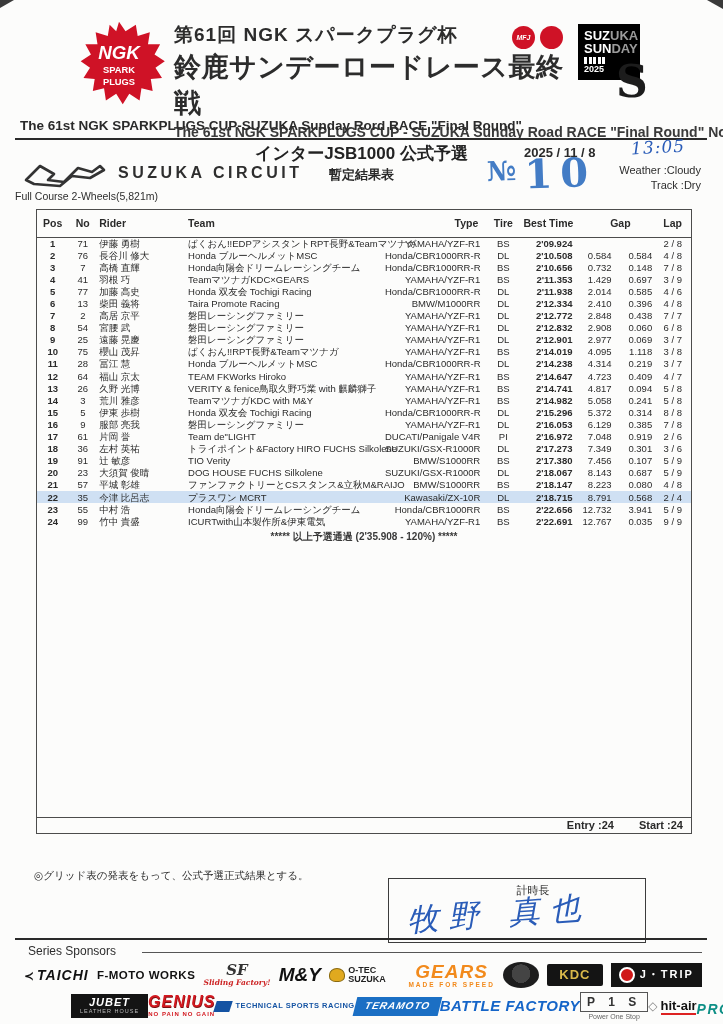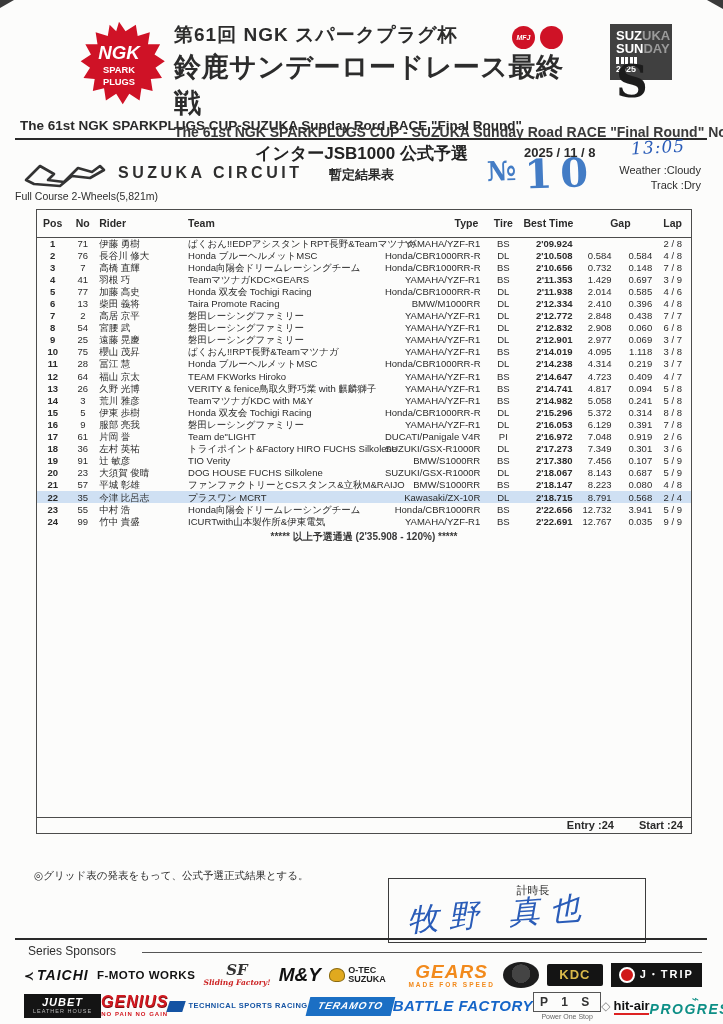--- a/index.html
+++ b/index.html
@@ -13,21 +13,21 @@
   
   .ngk-logo { position:absolute; left:72px; top:20px; width:94px; height:86px; }
   .banner-text { position:absolute; left:174px; top:22px; width:400px; }
   .banner-jp1 { font-size:19px; font-weight:bold; letter-spacing:1px; color:#2c2c2c; }
   .banner-jp2 { font-size:27px; font-weight:bold; letter-spacing:0.5px; color:#2c2c2c; margin-top:1px; }
   .banner-en  { font-size:14px; font-weight:bold; white-space:nowrap; color:#3a3a3a; margin-top:3px; }
   .mfj-icons { position:absolute; left:512px; top:26px; display:flex; gap:5px; }
   .mfj-circle { width:23px; height:23px; border-radius:50%; background:#cf1226; color:#fff;
     font-size:7px; font-weight:bold; font-style:italic; display:flex; align-items:center; justify-content:center; }
   .ss-logo { position:absolute; left:578px; top:24px; width:80px; height:80px; }
-  .ss-box { position:absolute; left:0; top:0; width:62px; height:56px; background:#404040; color:#fff; padding:5px 4px 2px 6px;margin-left:32px; }
+  .ss-box { position:absolute; left:0; top:0; width:62px; height:56px; background:#000000; color:#fff; padding:5px 4px 2px 6px; }
   .ss-l1 { font-size:13px; font-weight:bold; letter-spacing:0; line-height:13px; }
   .ss-l1 .lt, .ss-l2 .lt { color:#9a9a9a; }
   .ss-l2 { font-size:13px; font-weight:bold; line-height:13px; }
   .ss-bars { display:flex; gap:1.5px; margin-top:2px; align-items:flex-end; }
   .ss-bars i { display:block; width:3px; height:7px; background:#fff; }
   .ss-year { font-size:9px; font-weight:bold; line-height:9px; margin-top:1px; }
   .ss-s { position:absolute; left:38px; top:38px; font-family:"DejaVu Serif",serif; font-size:44px; font-weight:bold; color:#1c1c1c; line-height:40px; }
 
   
   .doc-title { position:absolute; left:20px; top:118px; font-size:13.5px; font-weight:bold; color:#2a2a2a; }
@@ -93,21 +93,21 @@
   .sp-otec .sp-label { font-weight:bold; font-size:9px; color:#222; width:52px; white-space:normal; text-align:left; }
   .sp-otec::before { content:""; width:14px; height:12px; background:#e0a91f; border-radius:50% 50% 40% 40%; border:1px solid #8a6a10; }
   .sp-gears .sp-label { font-weight:bold; font-style:italic; font-size:19px; color:#f28a1c; letter-spacing:1px; }
   .sp-gears .sp-sub { font-size:6.5px; font-weight:bold; color:#f28a1c; letter-spacing:2px; }
   .sp-emblem { width:36px; height:26px; background:radial-gradient(circle at 50% 45%, #444 0 40%, #1d1d1d 41%); border-radius:50%; }
   .sp-kdc { background:#141414; padding:4px 12px; border-radius:2px; }
   .sp-kdc .sp-label { color:#d9b84a; font-weight:bold; font-size:13px; letter-spacing:1px; }
   .sp-jtrip { flex-direction:row; background:#141414; padding:4px 8px; gap:5px; align-items:center; }
   .sp-jtrip::before { content:""; width:12px; height:12px; border-radius:50%; background:#d01818; border:2px solid #fff; }
   .sp-jtrip .sp-label { color:#fff; font-weight:bold; font-size:11px; letter-spacing:2px; }
-  .sp-jubet { background:#141414; padding:3px 9px; }
+  .sp-jubet { background:#141414; padding:3px 9px;margin-left:47px; }
   .sp-jubet .sp-label { color:#fff; font-weight:bold; font-style:italic; font-size:11px; letter-spacing:1px; }
   .sp-jubet .sp-sub { color:#bbb; font-size:5.5px; letter-spacing:1px; }
   .sp-genius .sp-label { color:#d31920; font-weight:bold; font-style:italic; font-size:16px; letter-spacing:1px;
     text-shadow:0.5px 0.5px 0 #7a0d10; }
   .sp-genius .sp-sub { color:#d31920; font-weight:bold; font-size:6px; letter-spacing:1px; }
   .sp-tsr { flex-direction:row; gap:4px; align-items:center; }
   .sp-tsr::before { content:""; width:16px; height:11px; background:#1453a3; transform:skewX(-18deg); }
   .sp-tsr .sp-label { color:#1453a3; font-weight:bold; font-size:7.5px; letter-spacing:0.5px; }
   .sp-teramoto { background:#1b6fc4; transform:skewX(-14deg); padding:4px 10px; }
   .sp-teramoto .sp-label { color:#fff; font-weight:bold; font-style:italic; font-size:10px; letter-spacing:1px; }
@@ -398,21 +398,21 @@
           </tr>
           <tr>
             <td class="c pos">16</td>
             <td class="c">9</td>
             <td class="l">服部 亮我</td>
             <td class="l team">磐田レーシングファミリー</td>
             <td class="r type">YAMAHA/YZF-R1</td>
             <td class="c">DL</td>
             <td class="r best">2'16.053</td>
             <td class="r gap">6.129</td>
-            <td class="r gap">0.391</td>
+            <td class="r gap">0.385</td>
             <td class="r lap">7 / 8</td>
           </tr>
           <tr>
             <td class="c pos">17</td>
             <td class="c">61</td>
             <td class="l">片岡 誉</td>
             <td class="l team">Team de"LIGHT</td>
             <td class="r type">DUCATI/Panigale V4R</td>
             <td class="c">PI</td>
             <td class="r best">2'16.972</td>

